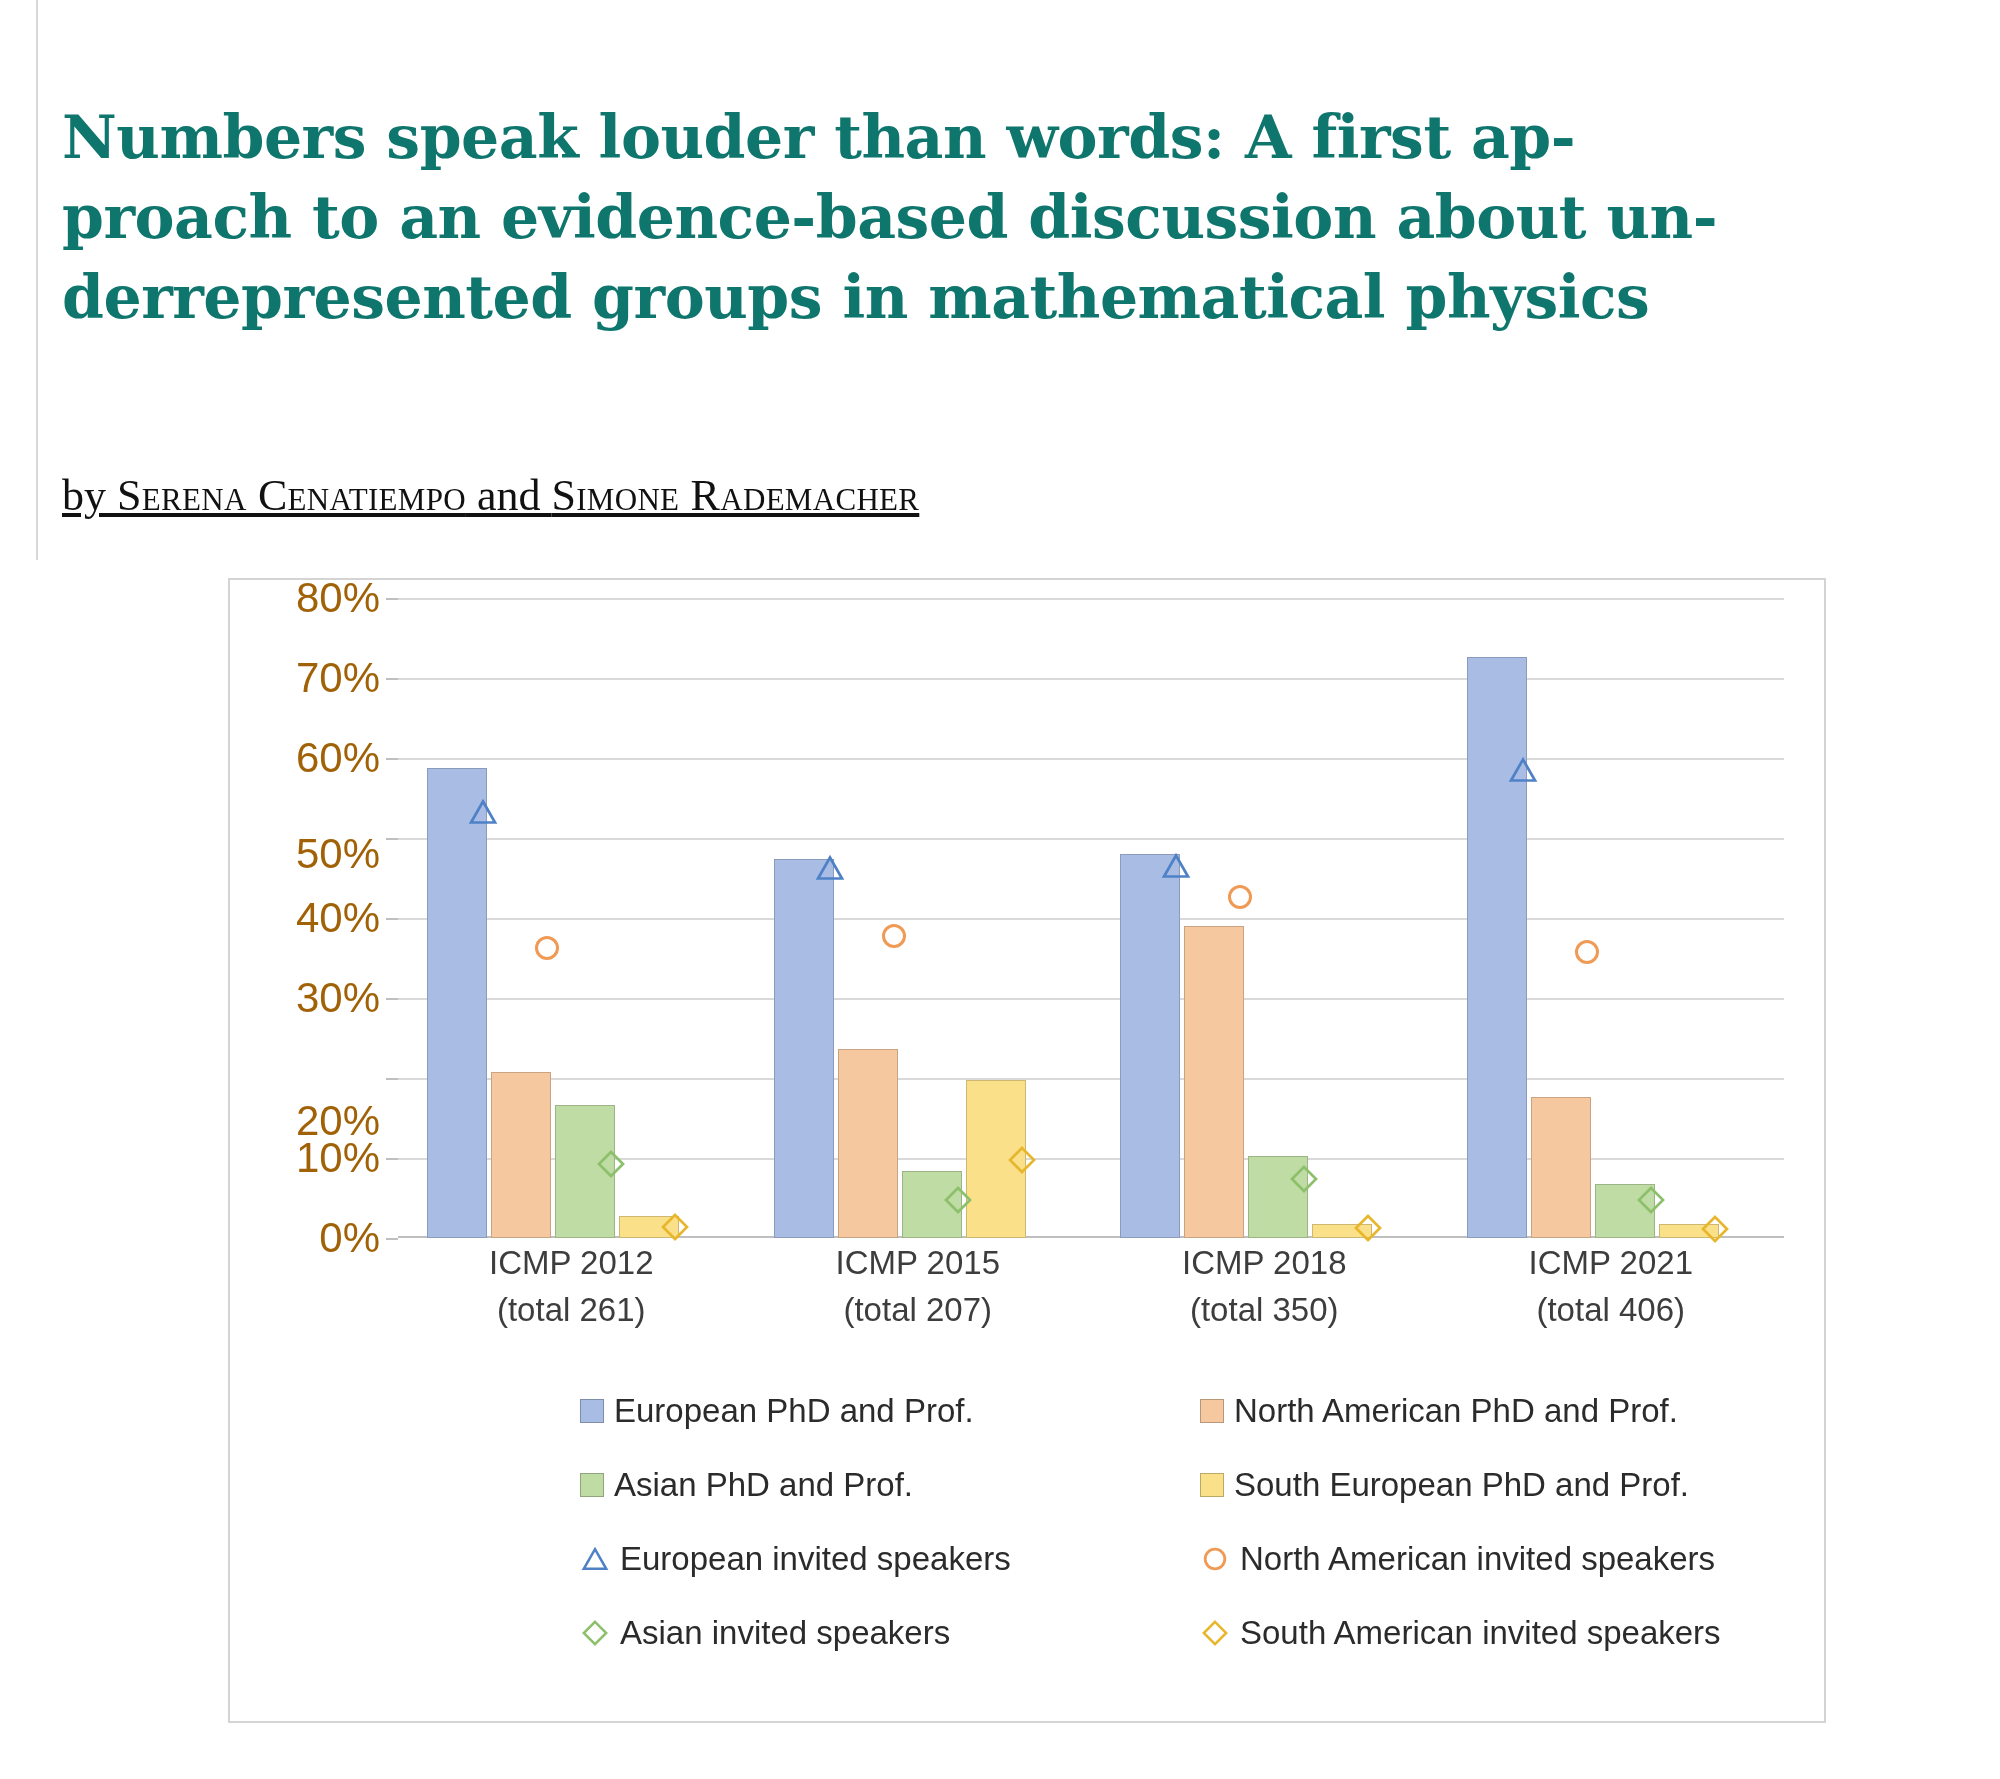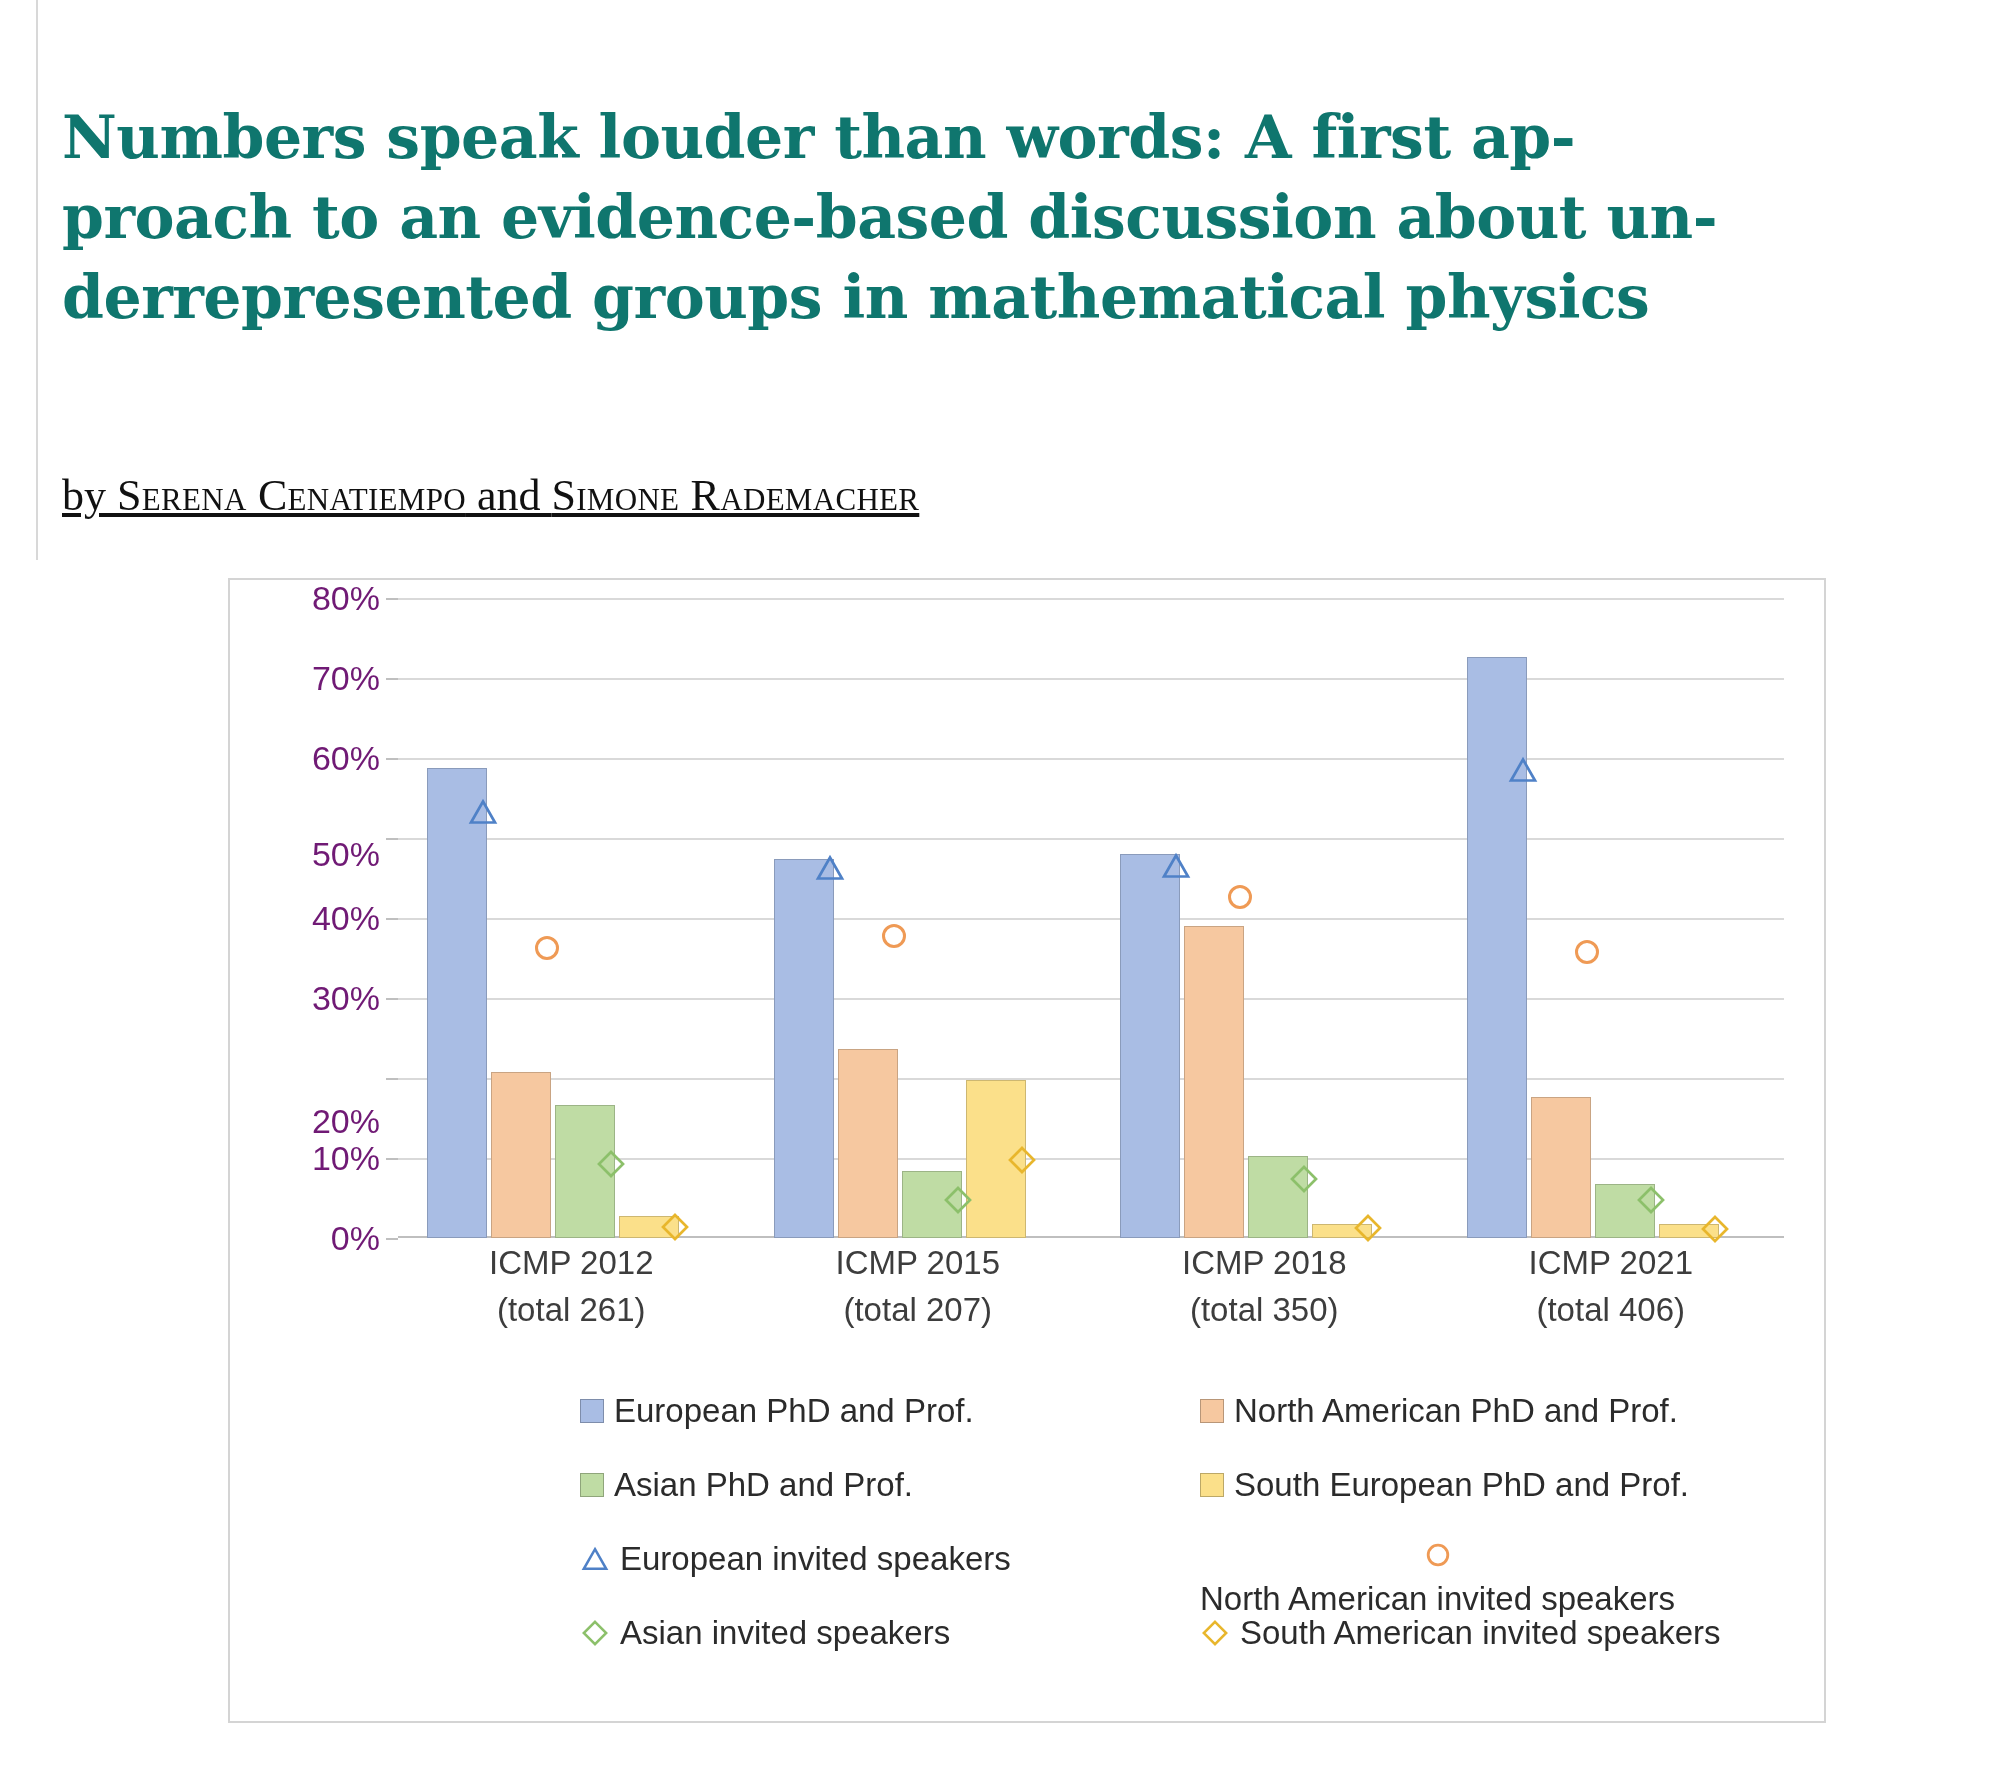--- a/index.html
+++ b/index.html
@@ -82,22 +82,22 @@
     left: 30px;
     top: 0;
     width: 120px;
     height: 640px;
   }
   .ylab {
     position: absolute;
     right: 0;
     transform: translateY(-50%);
     font-family: "Liberation Sans", sans-serif;
-    font-size: 34px;
-    color: #701a75;
+    font-size: 42px;
+    color: #a16207;
     white-space: nowrap;
   }
   .plot {
     position: absolute;
     left: 168px;
     top: 0;
     width: 1386px;
     height: 640px;
   }
   .gridline {
@@ -382,21 +382,21 @@
           <span>South European PhD and Prof.</span>
         </div>
         <div class="leg-item" style="left: 0px; top: 148px;">
           <span class="leg-mark">
             <svg width="28" height="28" viewBox="0 0 20 20">
               <polygon points="10,3 18,17 2,17" fill="none" stroke="#4f81c7" stroke-width="1.8"></polygon>
             </svg>
           </span>
           <span>European invited speakers</span>
         </div>
-        <div class="leg-item" style="left: 620px; top: 148px; flex-direction: column;">
+        <div class="leg-item" style="left: 620px; top: 148px;">
           <span class="leg-mark">
             <svg width="28" height="28" viewBox="0 0 20 20">
               <circle cx="10" cy="10" r="7" fill="none" stroke="#ef9a55" stroke-width="2"></circle>
             </svg>
           </span>
           <span>North American  invited speakers</span>
         </div>
         <div class="leg-item" style="left: 0px; top: 222px;">
           <span class="leg-mark">
             <svg width="28" height="28" viewBox="0 0 20 20">

